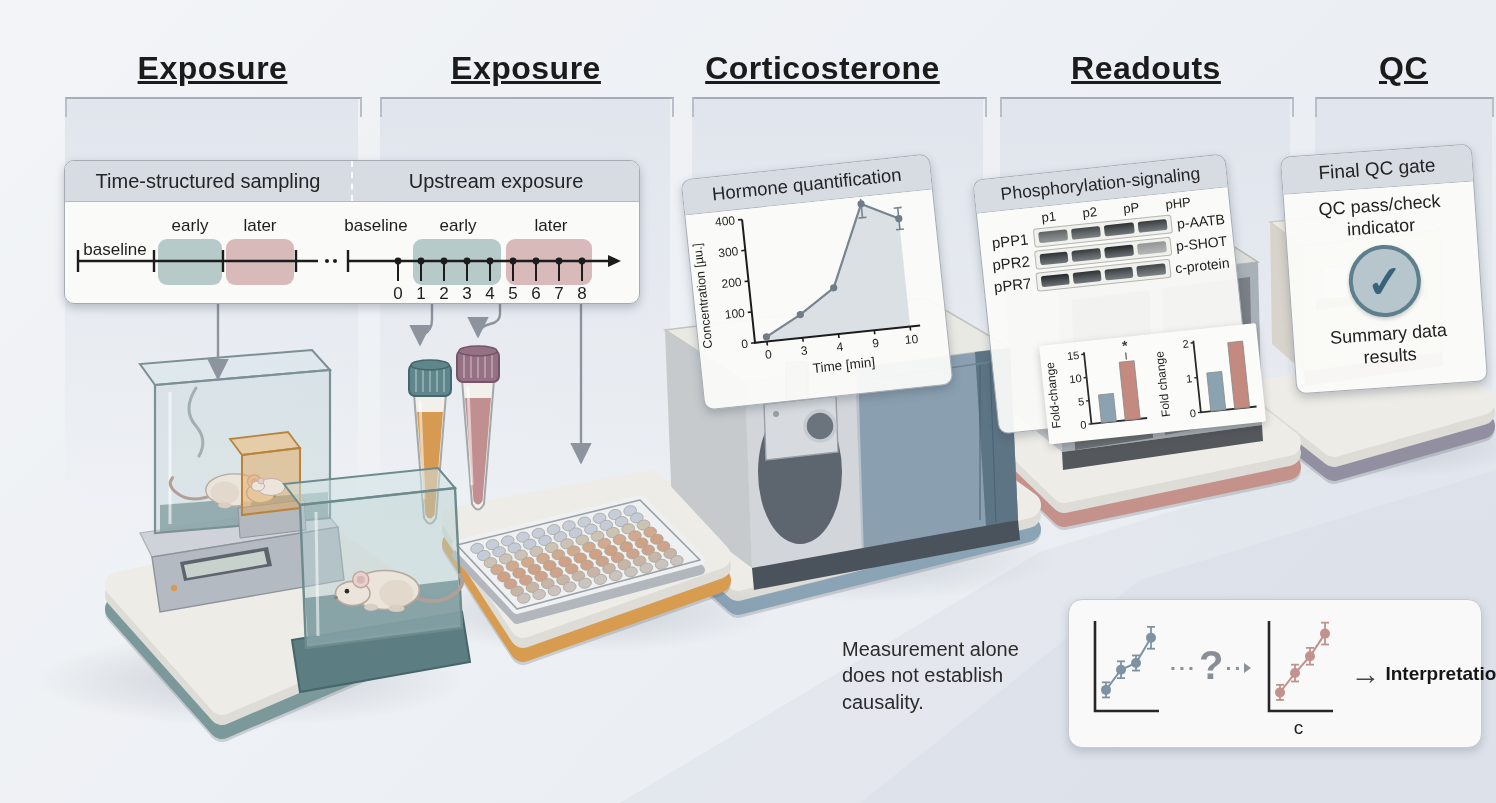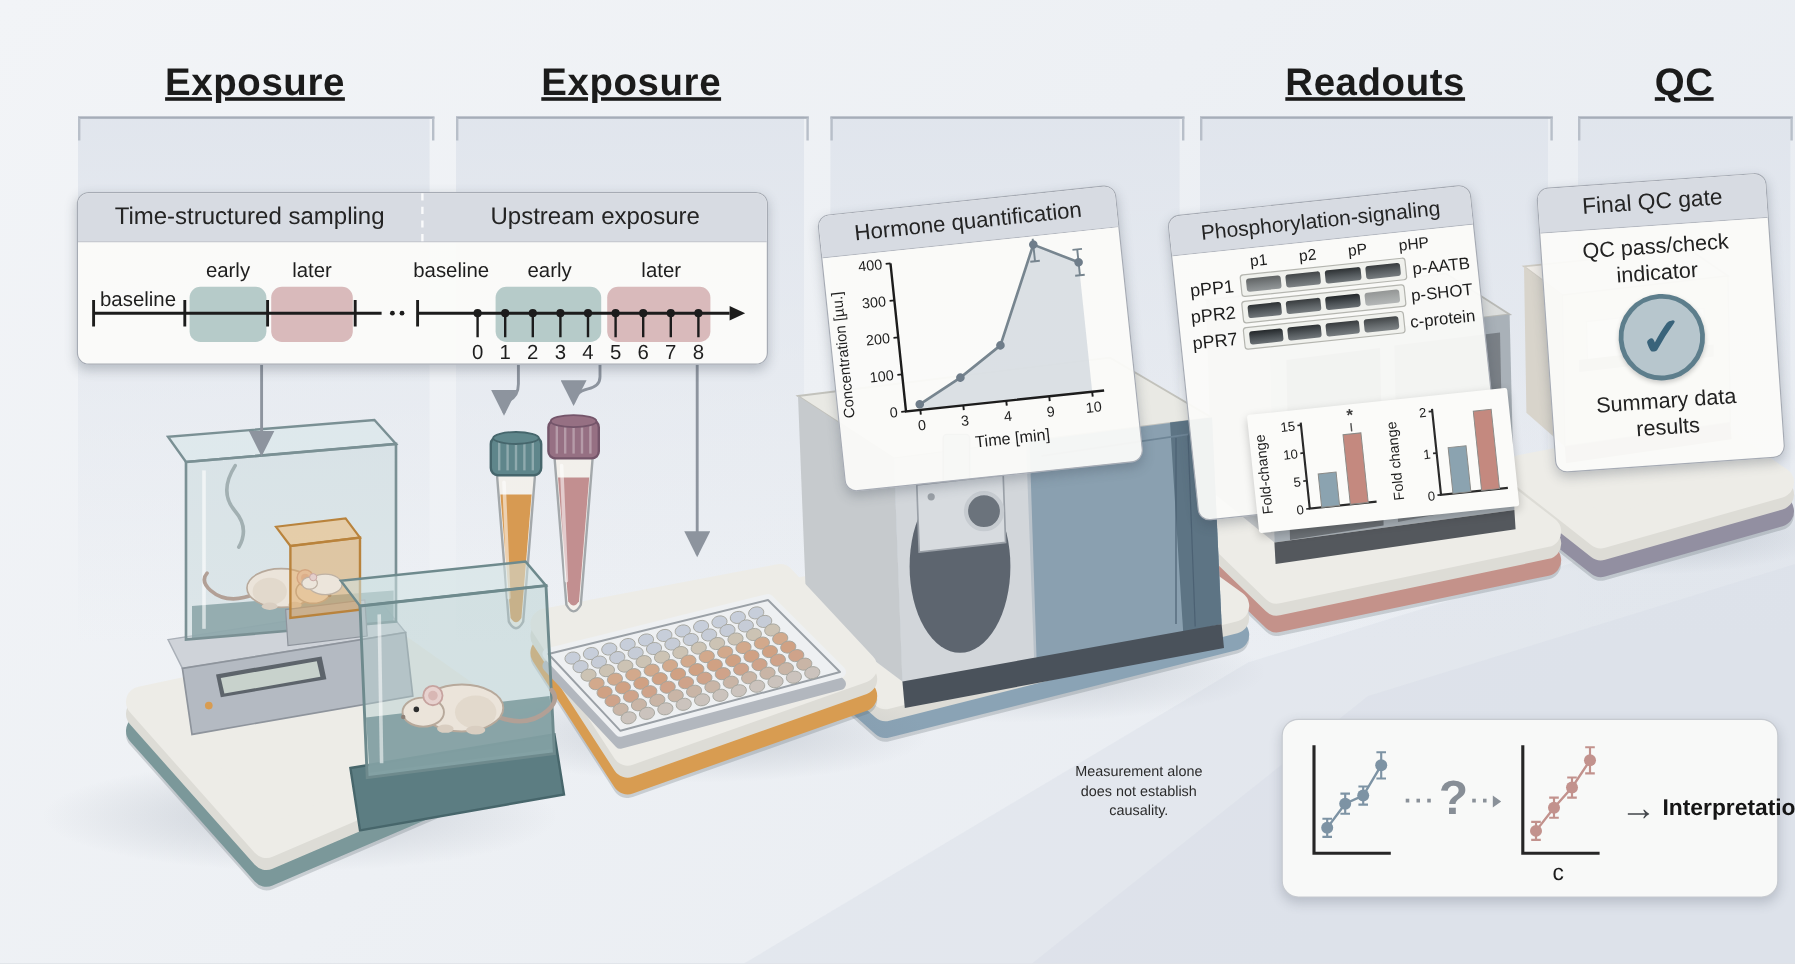--- a/index.html
+++ b/index.html
@@ -37,21 +37,21 @@
   .bar-chart{display:flex;align-items:stretch;}
   .bar-chart .vlab{font-size:12px;}
   
   #qc-panel{left:1288px;top:150px;width:190px;height:236px;transform:rotate(-4deg);text-align:center;}
   #qc-panel .card-head{height:36px;font-size:19px;}
   .preline{white-space:pre-line;}
   #qc-indicator{font-size:18px;line-height:1.2;color:#222;margin-top:7px;}
   #qc-check{width:64px;height:64px;border-radius:50%;background:#b7c6cd;border:4px solid #5d7e8c;margin:7px auto 0;display:flex;align-items:center;justify-content:center;font-size:44px;font-weight:700;color:#39637a;box-shadow:0 2px 4px rgba(0,0,0,.2);}
   #qc-summary{font-size:18px;line-height:1.2;color:#222;margin-top:7px;}
   
-  #causality-note{left:842px;top:636px;width:214px;text-align:center;font-size:12px;line-height:1.32;color:#2b2b2b;z-index:5;}
+  #causality-note{left:842px;top:636px;width:214px;text-align:left;font-size:20px;line-height:1.32;color:#2b2b2b;z-index:5;}
   #causality-panel{left:1068px;top:599px;width:414px;height:149px;background:#f8f9f8;border:1.5px solid #c6cad0;border-radius:14px;box-shadow:0 4px 10px rgba(55,65,80,.22);z-index:5;display:flex;align-items:center;padding:0 8px 0 10px;box-sizing:border-box;}
   .plotwrap{display:flex;flex-direction:column;align-items:center;}
   .plotwrap .c-lab{font-size:19px;color:#1d1d1d;margin-top:-8px;height:18px;}
   .dots{font-size:21px;font-weight:700;color:#8a9199;letter-spacing:2px;margin:0 1px;transform:translateY(-6px);}
   .qmark{font-size:40px;font-weight:700;color:#878e96;transform:translateY(-8px);margin:0 1px;}
   .mini-head{width:0;height:0;border-top:5px solid transparent;border-bottom:5px solid transparent;border-left:7px solid #8a9199;transform:translateY(-6px);margin-right:2px;}
   .big-arrow{font-size:30px;font-weight:700;color:#43474c;margin:0 5px 0 7px;}
   #interpretation{font-size:19px;font-weight:700;color:#161616;white-space:nowrap;}
 </style>
 </head>
@@ -324,20 +324,21 @@
       <g stroke="#8d949e" stroke-width="2.4" fill="none">
         <path d="M218 304 V378" fill="none" marker-end="url(#ah)"></path>
         <path d="M432 304 V320 Q432 330 424 334 Q420 338 420 344" fill="none" marker-end="url(#ah)"></path>
         <path d="M500 304 V314 Q500 322 490 324 Q478 327 478 336" fill="none" marker-end="url(#ah)"></path>
         <path d="M581 304 V462" fill="none" marker-end="url(#ah)"></path>
       </g>
     </svg>
 
   <div class="stage-header" style="left:65px;width:295px;">Exposure</div>
   <div class="stage-header" style="left:380px;width:292px;">Exposure</div>
+  <div class="stage-header" style="left:660px;width:325px;">Corticosterone</div>
   <div class="stage-header" style="left:1315px;width:177px;">QC</div>
   <div class="stage-header" style="left:1000px;width:292px;">Readouts</div>
 
   <div class="stage-bracket" style="left:65px;width:293px;"></div>
   <div class="stage-bracket" style="left:380px;width:290px;"></div>
   <div class="stage-bracket" style="left:692px;width:291px;"></div>
   <div class="stage-bracket" style="left:1000px;width:290px;"></div>
   <div class="stage-bracket" style="left:1315px;width:175px;"></div>
 
   <div id="exposure-panel" class="card">

